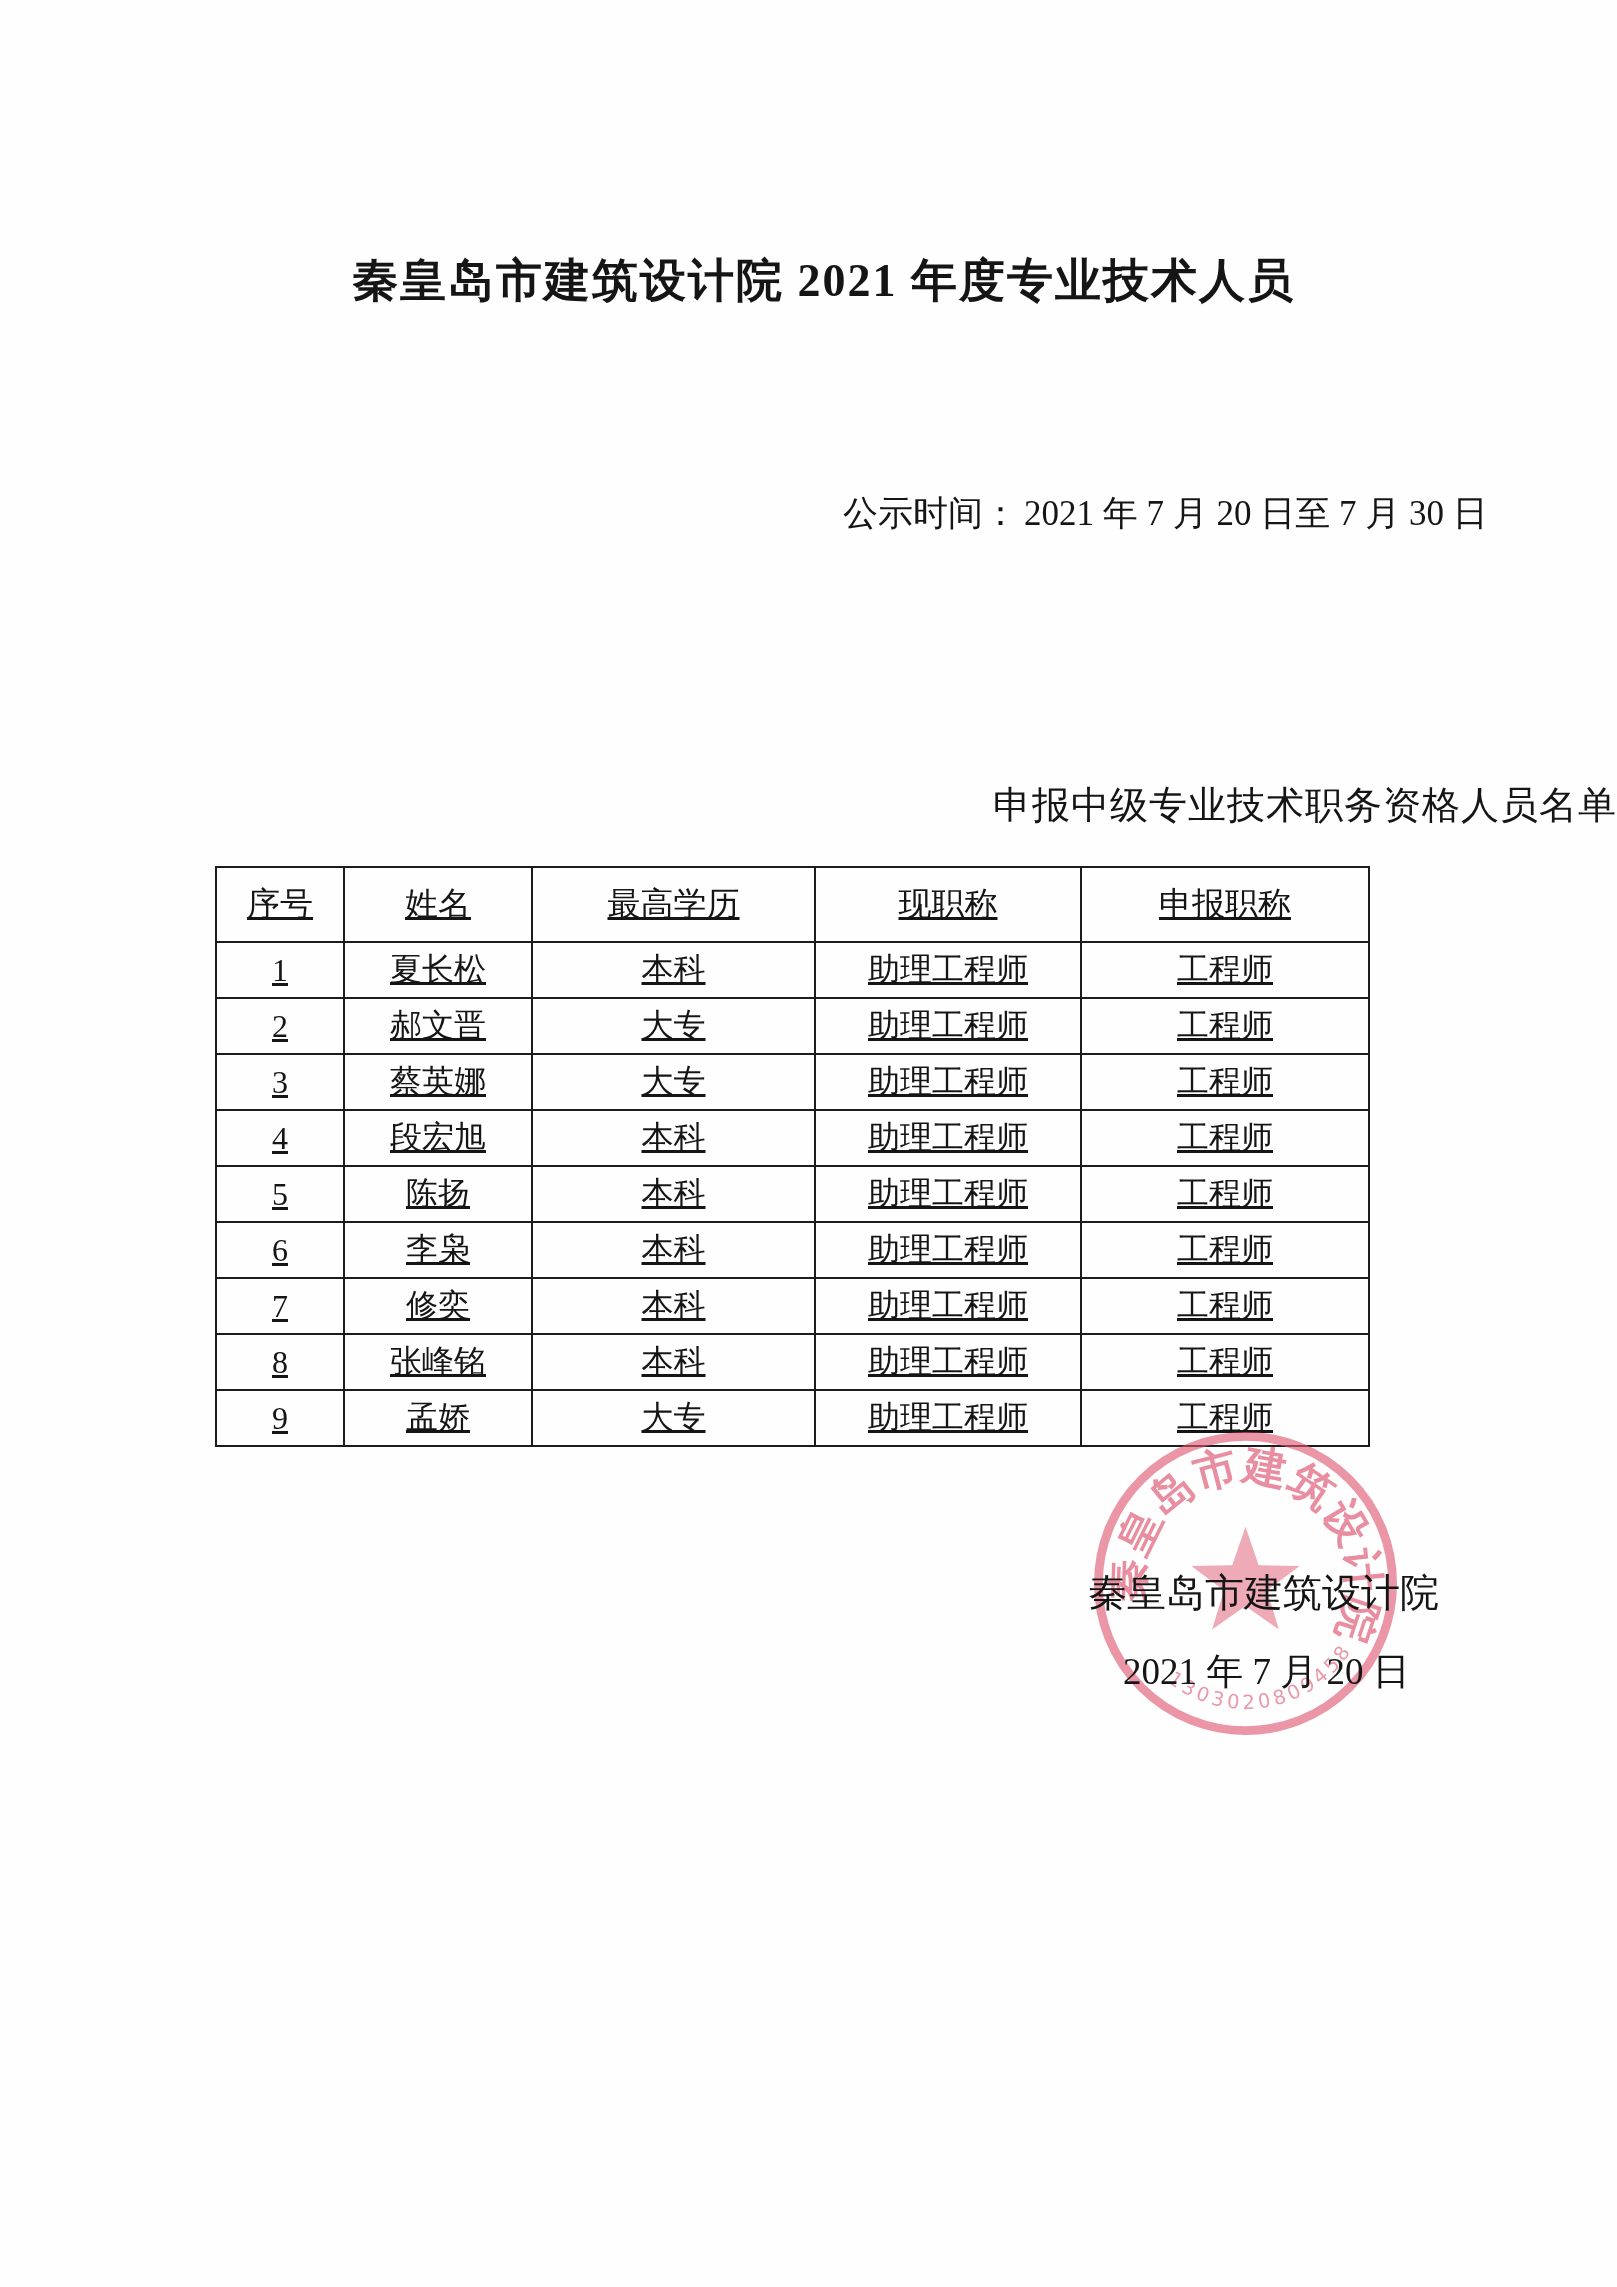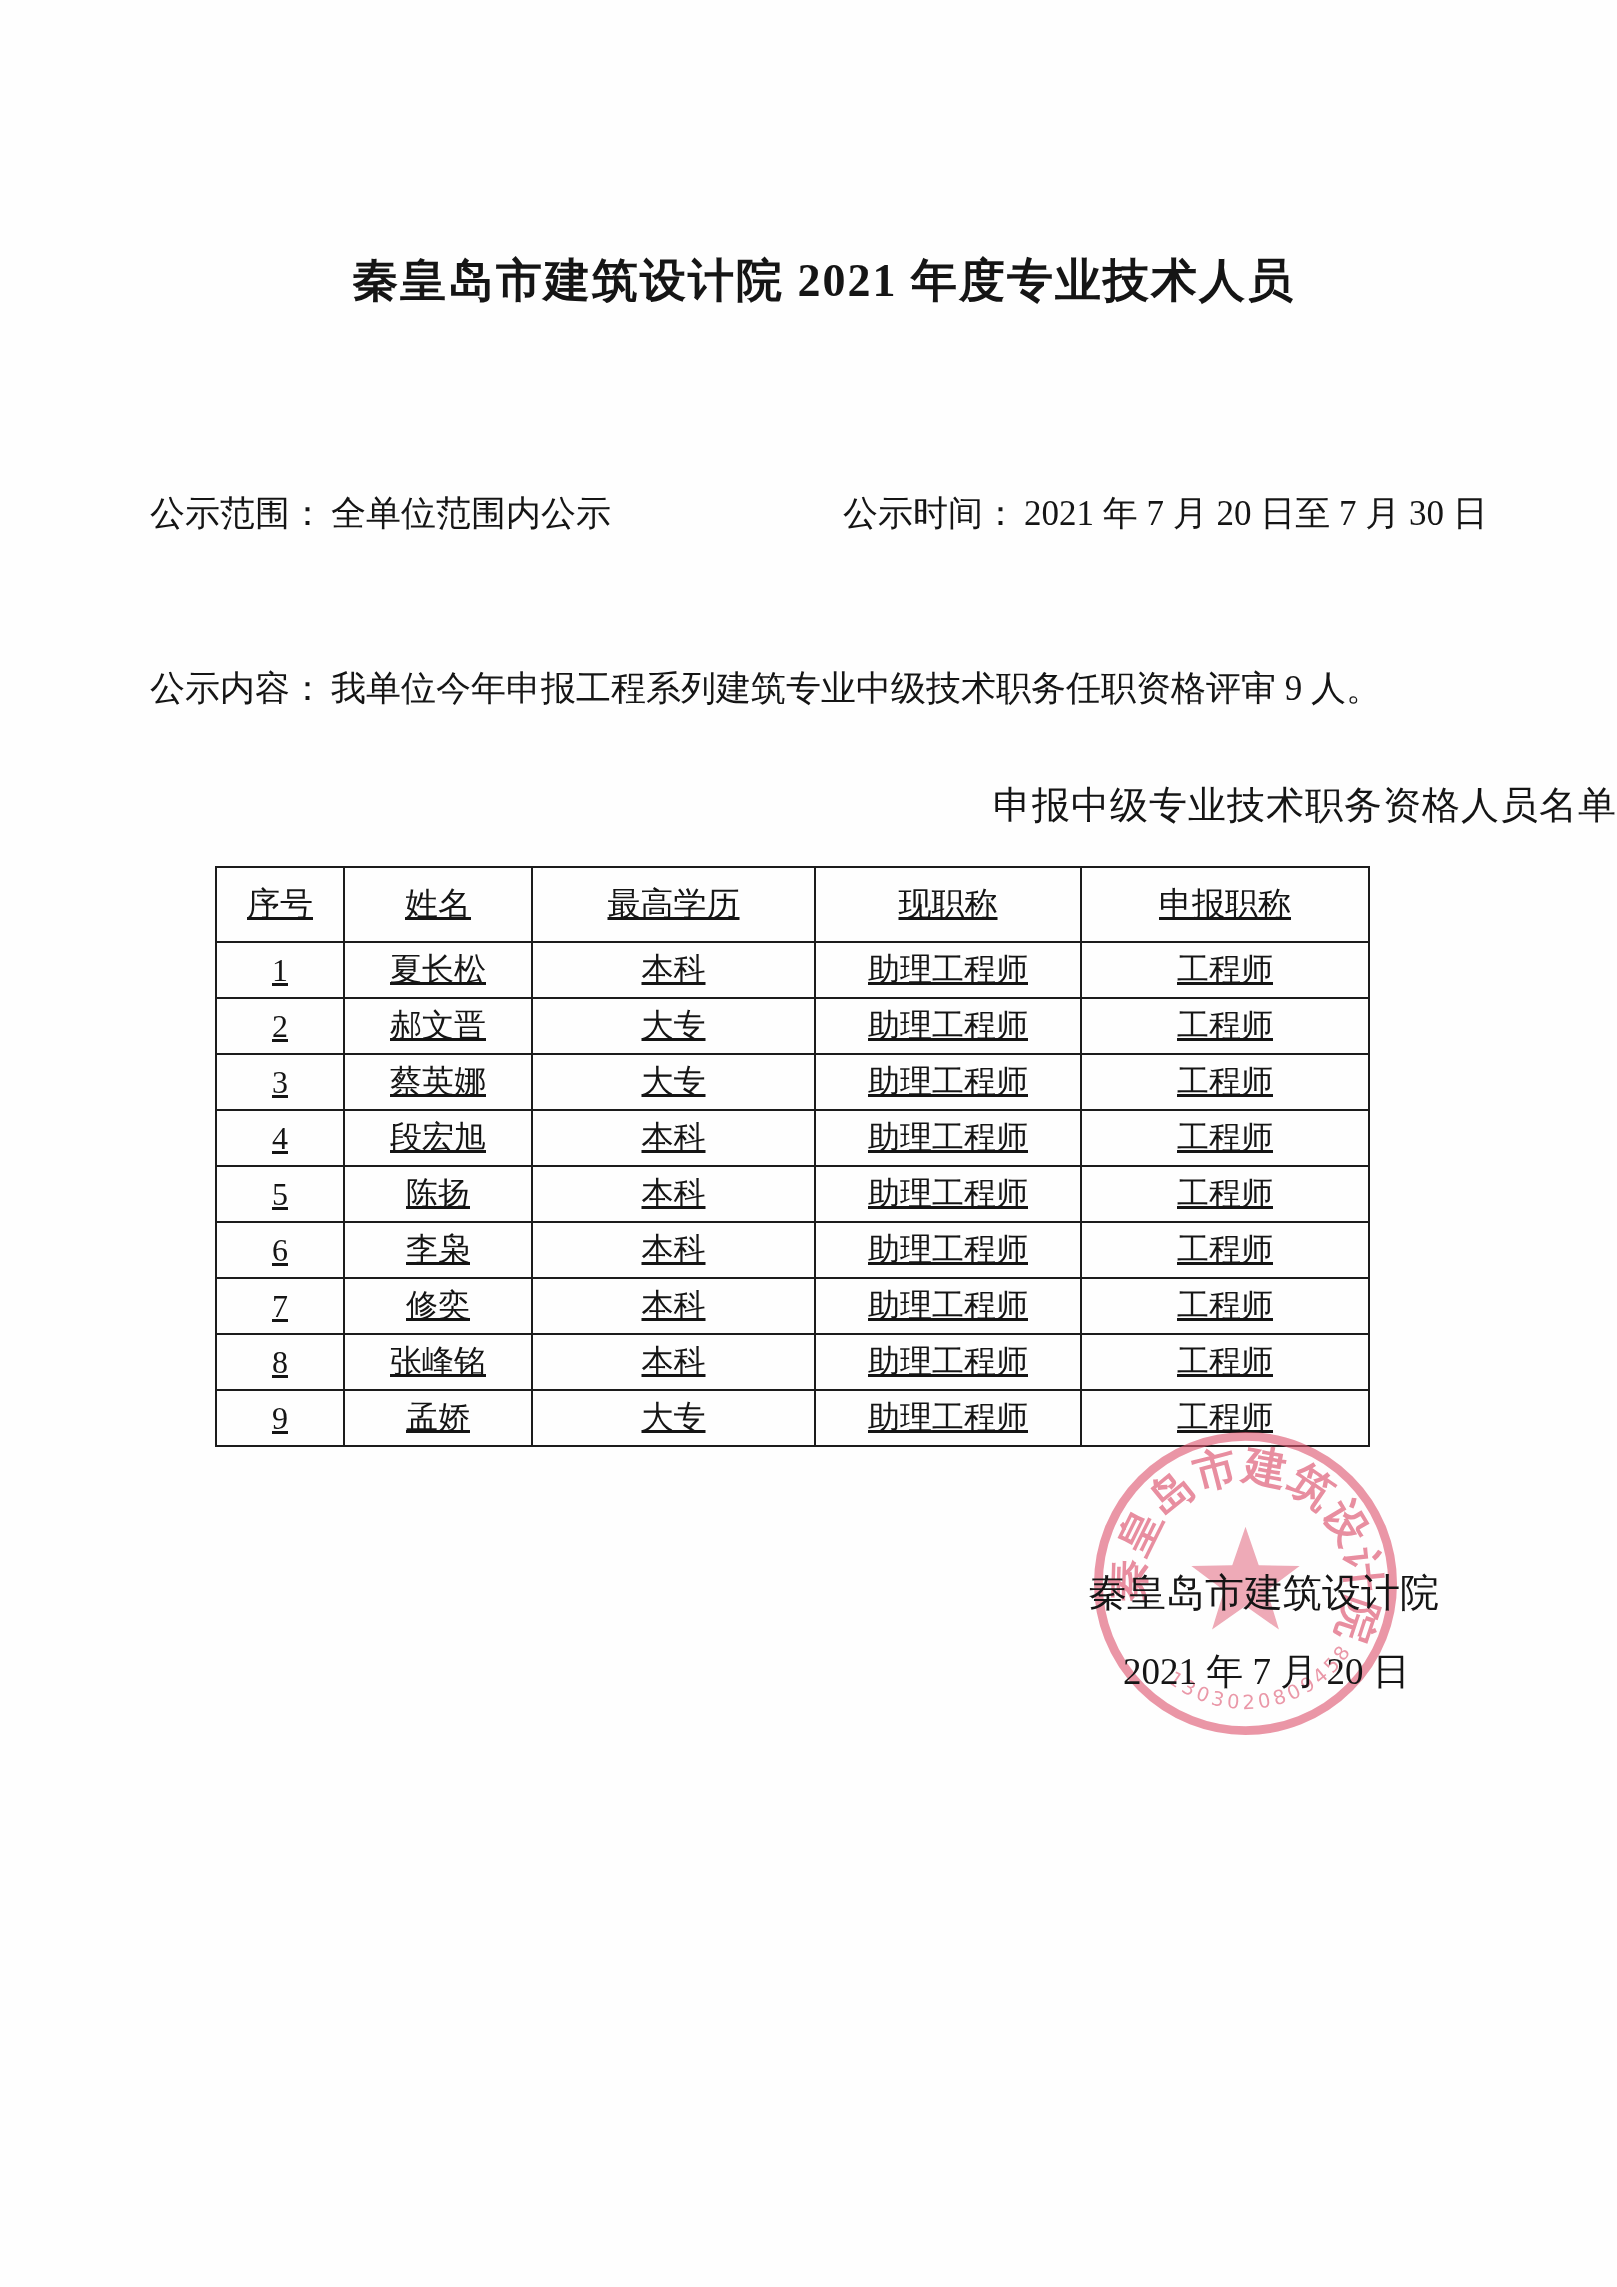--- a/index.html
+++ b/index.html
@@ -62,32 +62,26 @@
 </style>
 </head>
 <body>
 
 <div class="page">
 
   <h1 class="doc-title">
     <span class="tline">秦皇岛市建筑设计院 2021 年度专业技术人员</span>
   </h1>
 
-  <div class="meta-item meta-scope">
-    <span class="lbl">公示范围：</span><span>全单位范围内公示</span>
-  </div>
 
   <div class="meta-item meta-time">
     <span class="lbl">公示时间：</span><span>2021 年 7 月 20 日至 7 月 30 日</span>
   </div>
 
 
-  <div class="meta-item meta-content">
-    <span class="lbl">公示内容：</span><span>我单位今年申报工程系列建筑专业中级技术职务任职资格评审 9 人。</span>
-  </div>
 
   <div class="table-title">申报中级专业技术职务资格人员名单</div>
 
   <table class="applicants">
     <colgroup>
       <col style="width:128px">
         <col style="width:188px">
         <col style="width:283px">
         <col style="width:266px">
         <col style="width:288px">

